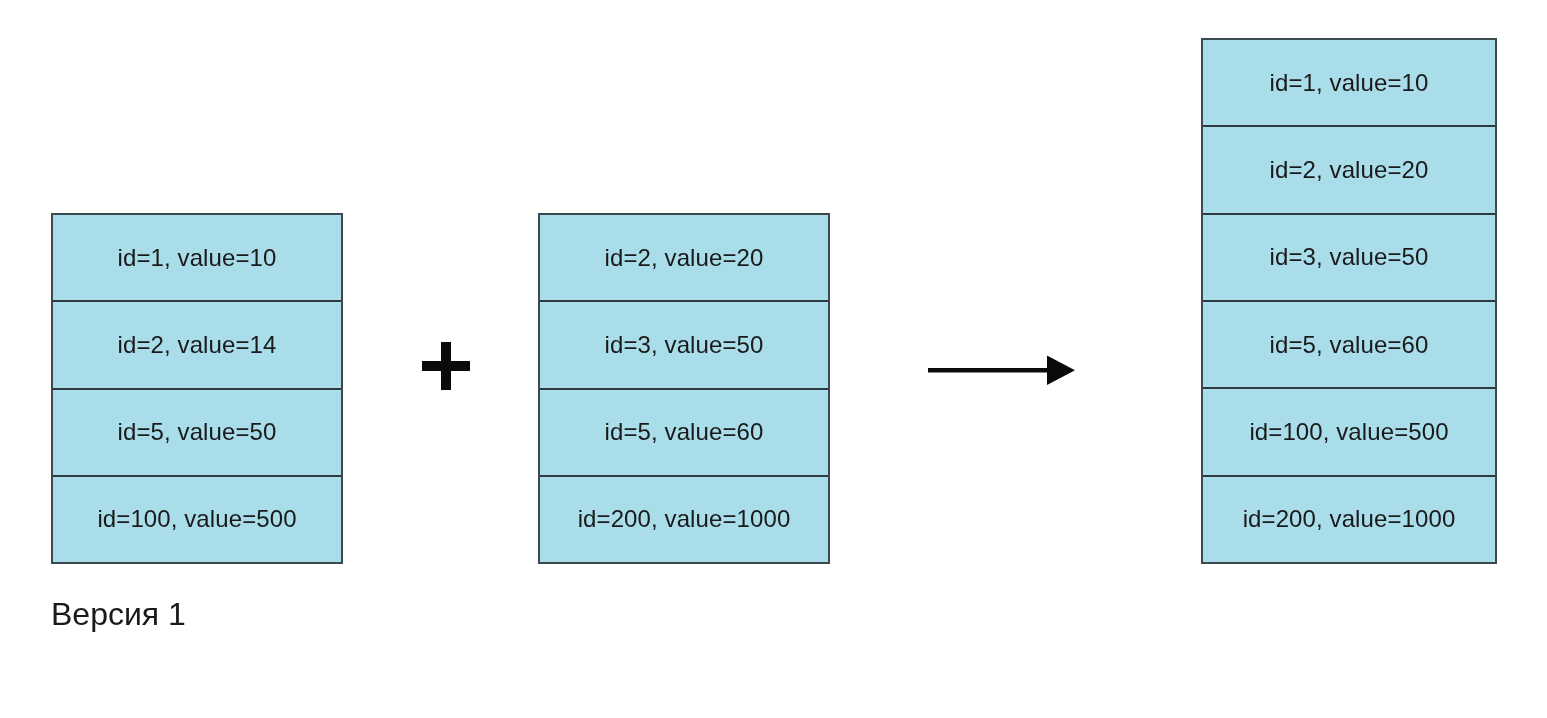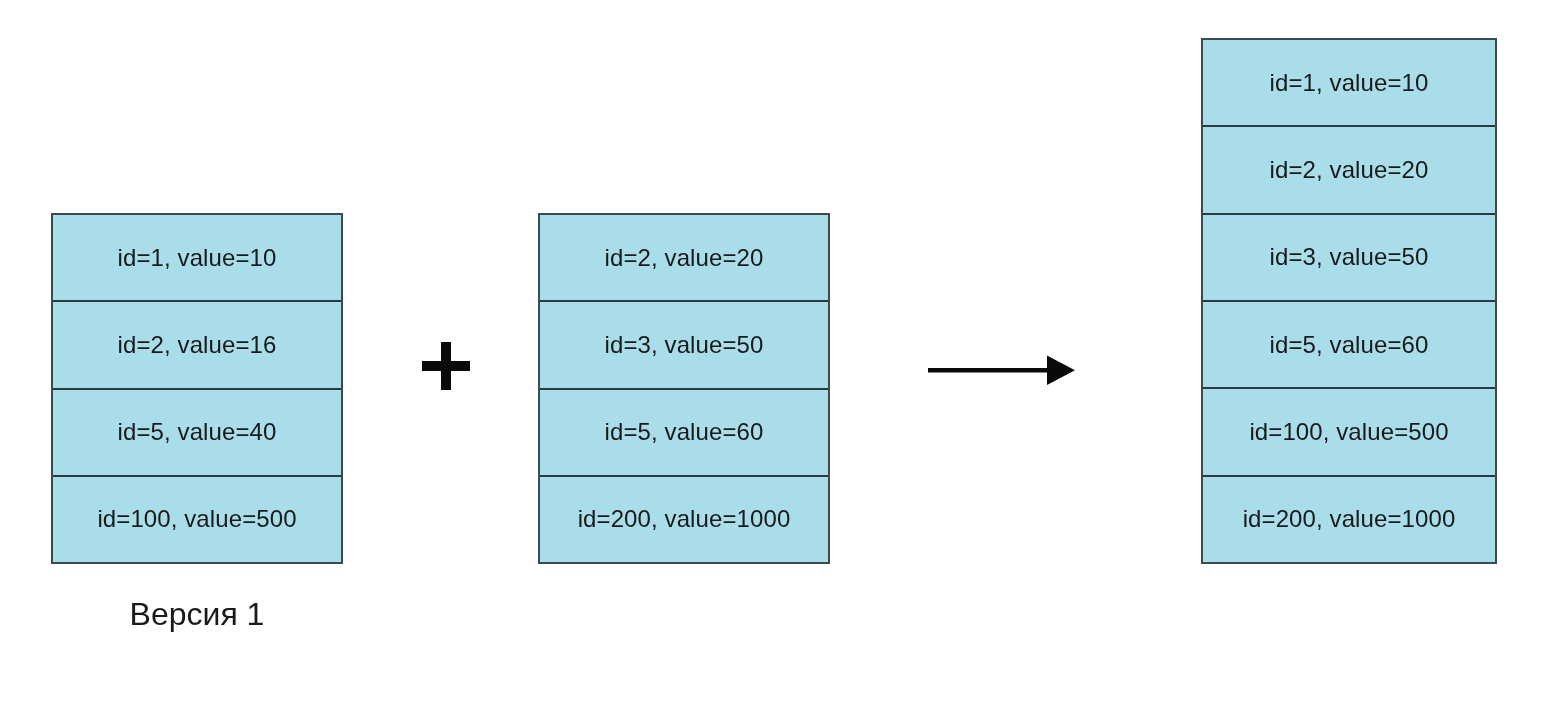--- a/index.html
+++ b/index.html
@@ -58,21 +58,20 @@
     color: #1a1a1a;
   }
 
   
   .caption {
     position: absolute;
     font-size: 32px;
     font-weight: 400;
     line-height: 1;
     color: #1a1a1a;
-    text-align: center;
     white-space: nowrap;
   }
   .caption-v1 { left: 51px;   top: 598px; width: 292px; }
   .caption-v2 { left: 538px;  top: 598px; width: 292px; }
   .caption-v3 { left: 1201px; top: 598px; width: 296px; }
 
   
   .plus {
     position: absolute;
     left: 422px;
@@ -112,24 +111,24 @@
 </head>
 <body>
 
 <div class="canvas">
 
   <div class="stack stack-v1">
     <div class="row">
       <span class="row-text">id=1, value=10</span>
     </div>
     <div class="row">
-      <span class="row-text">id=2, value=16</span>
+      <span class="row-text">id=2, value=14</span>
     </div>
     <div class="row">
-      <span class="row-text">id=5, value=40</span>
+      <span class="row-text">id=5, value=50</span>
     </div>
     <div class="row">
       <span class="row-text">id=100, value=500</span>
     </div>
   </div>
   <div class="caption caption-v1">Версия 1</div>
 
   <div class="plus"></div>
 
   <div class="stack stack-v2">

